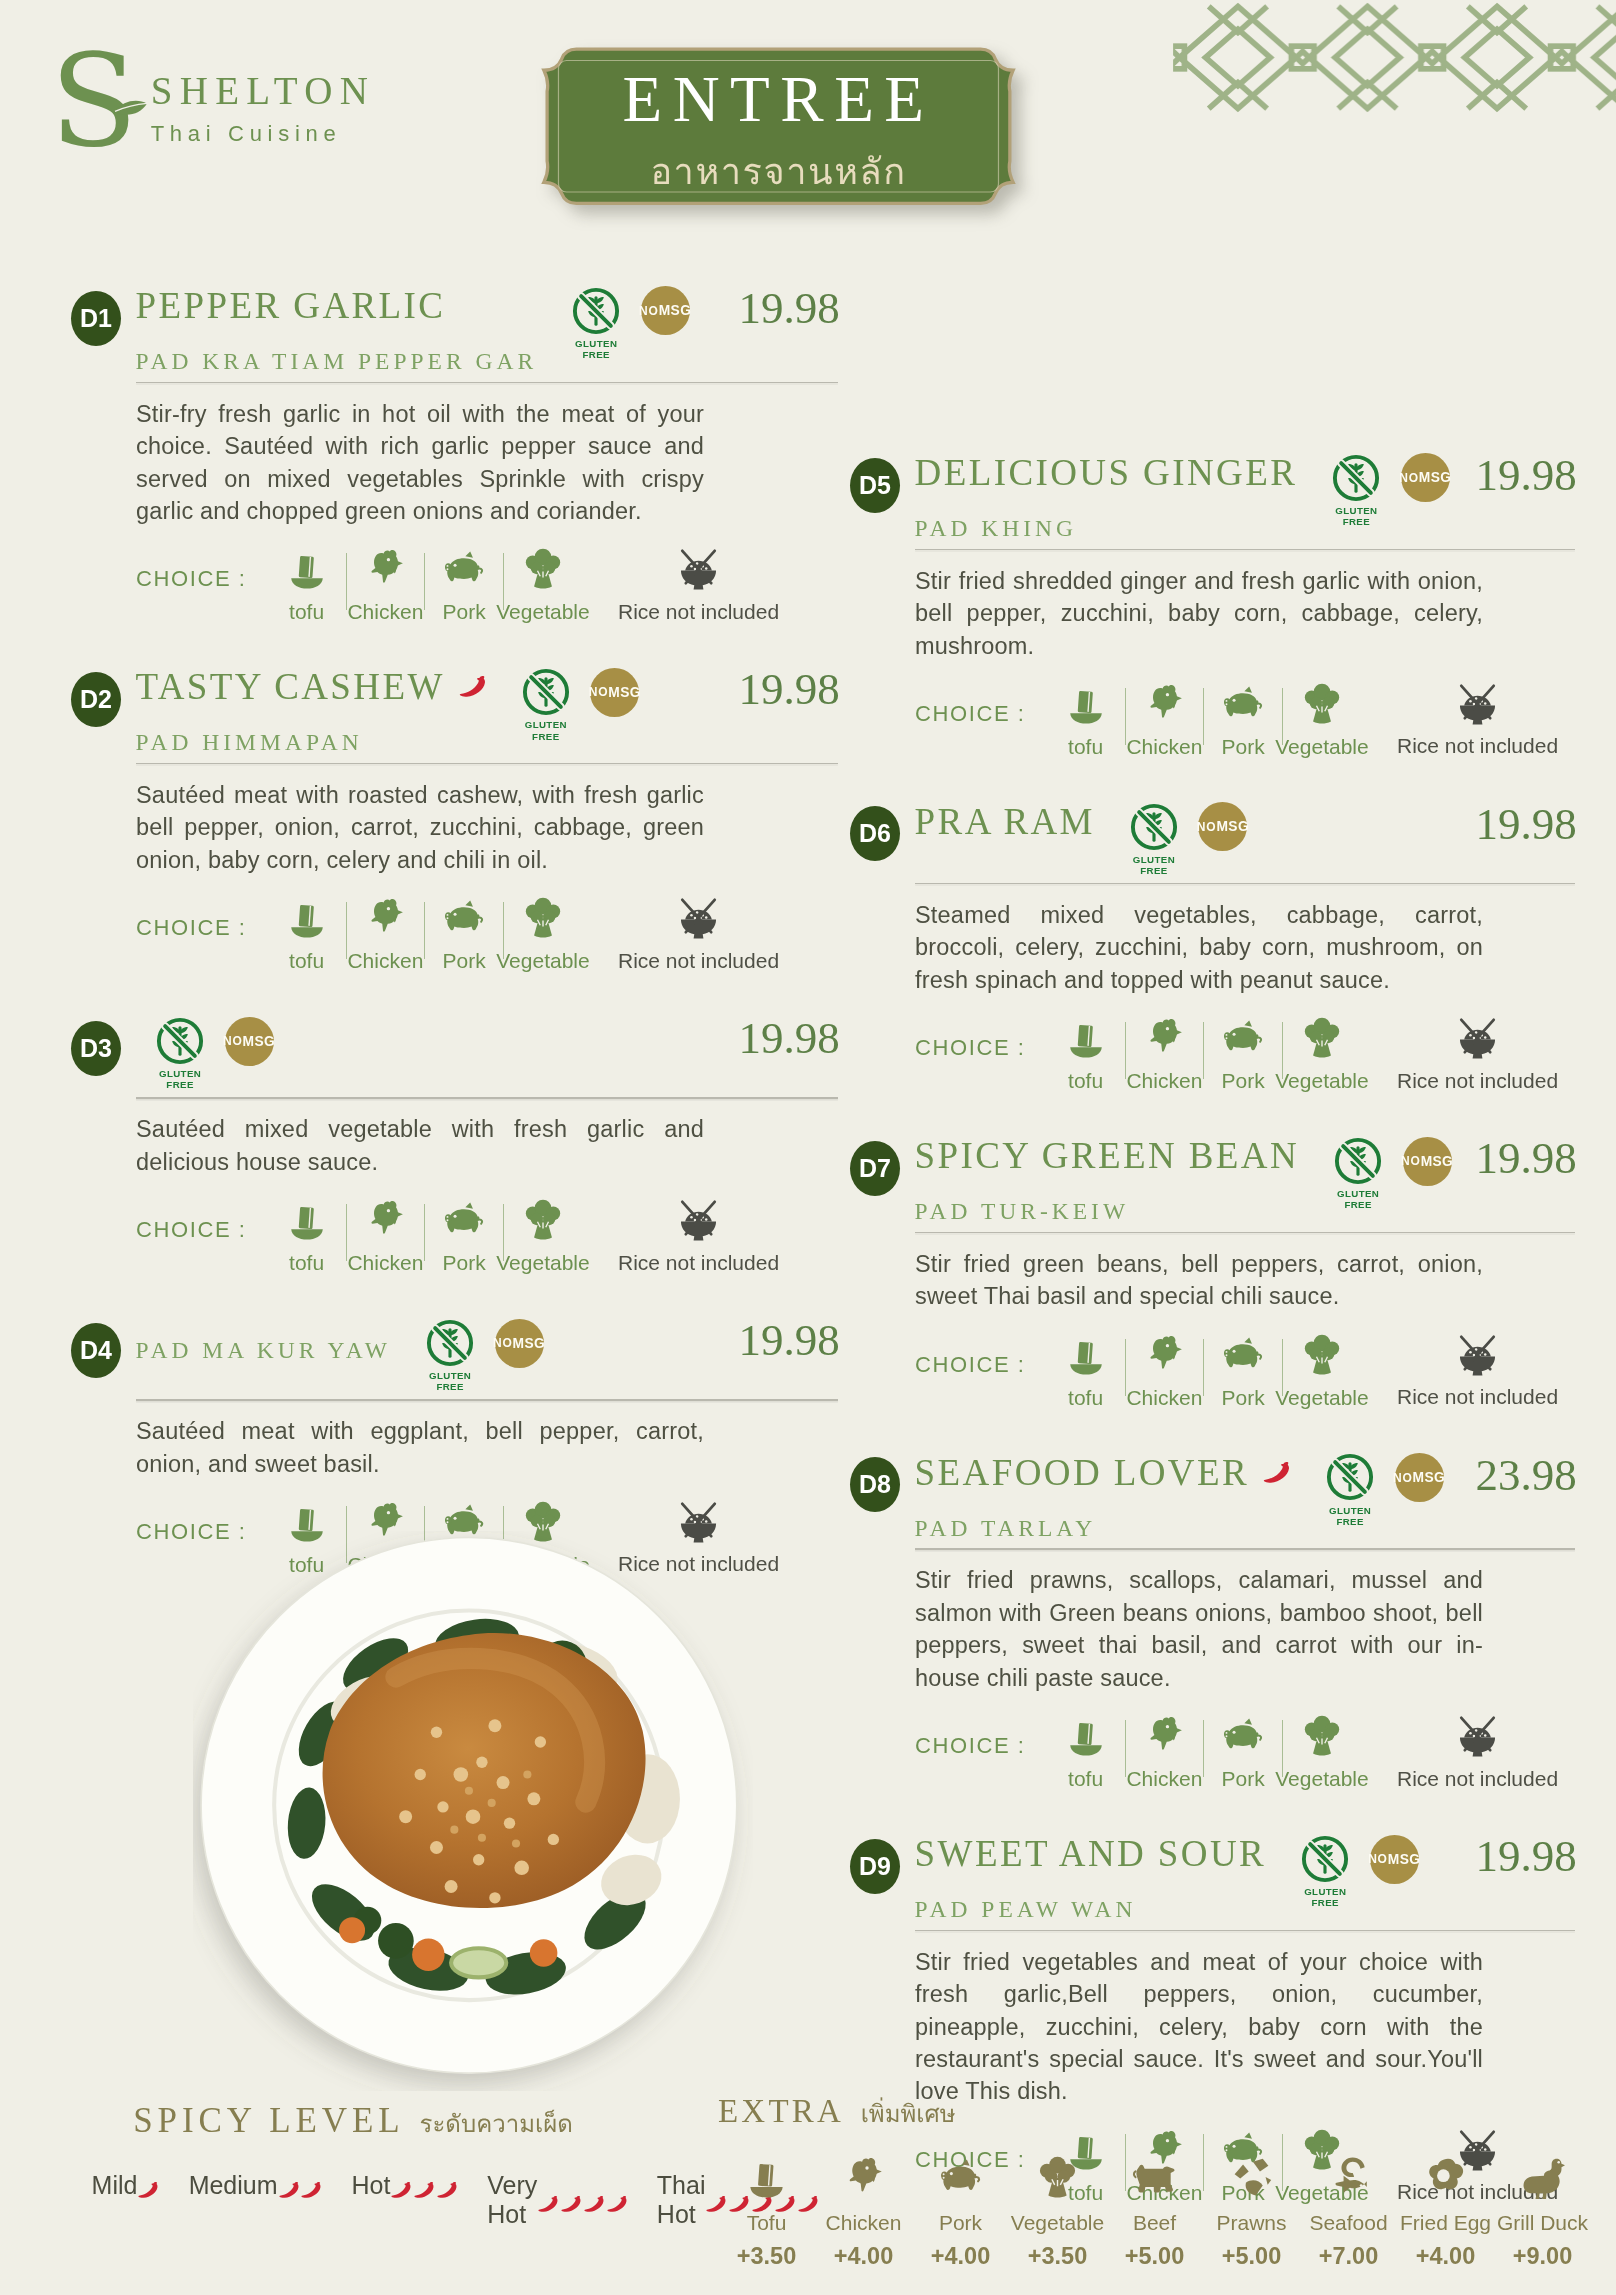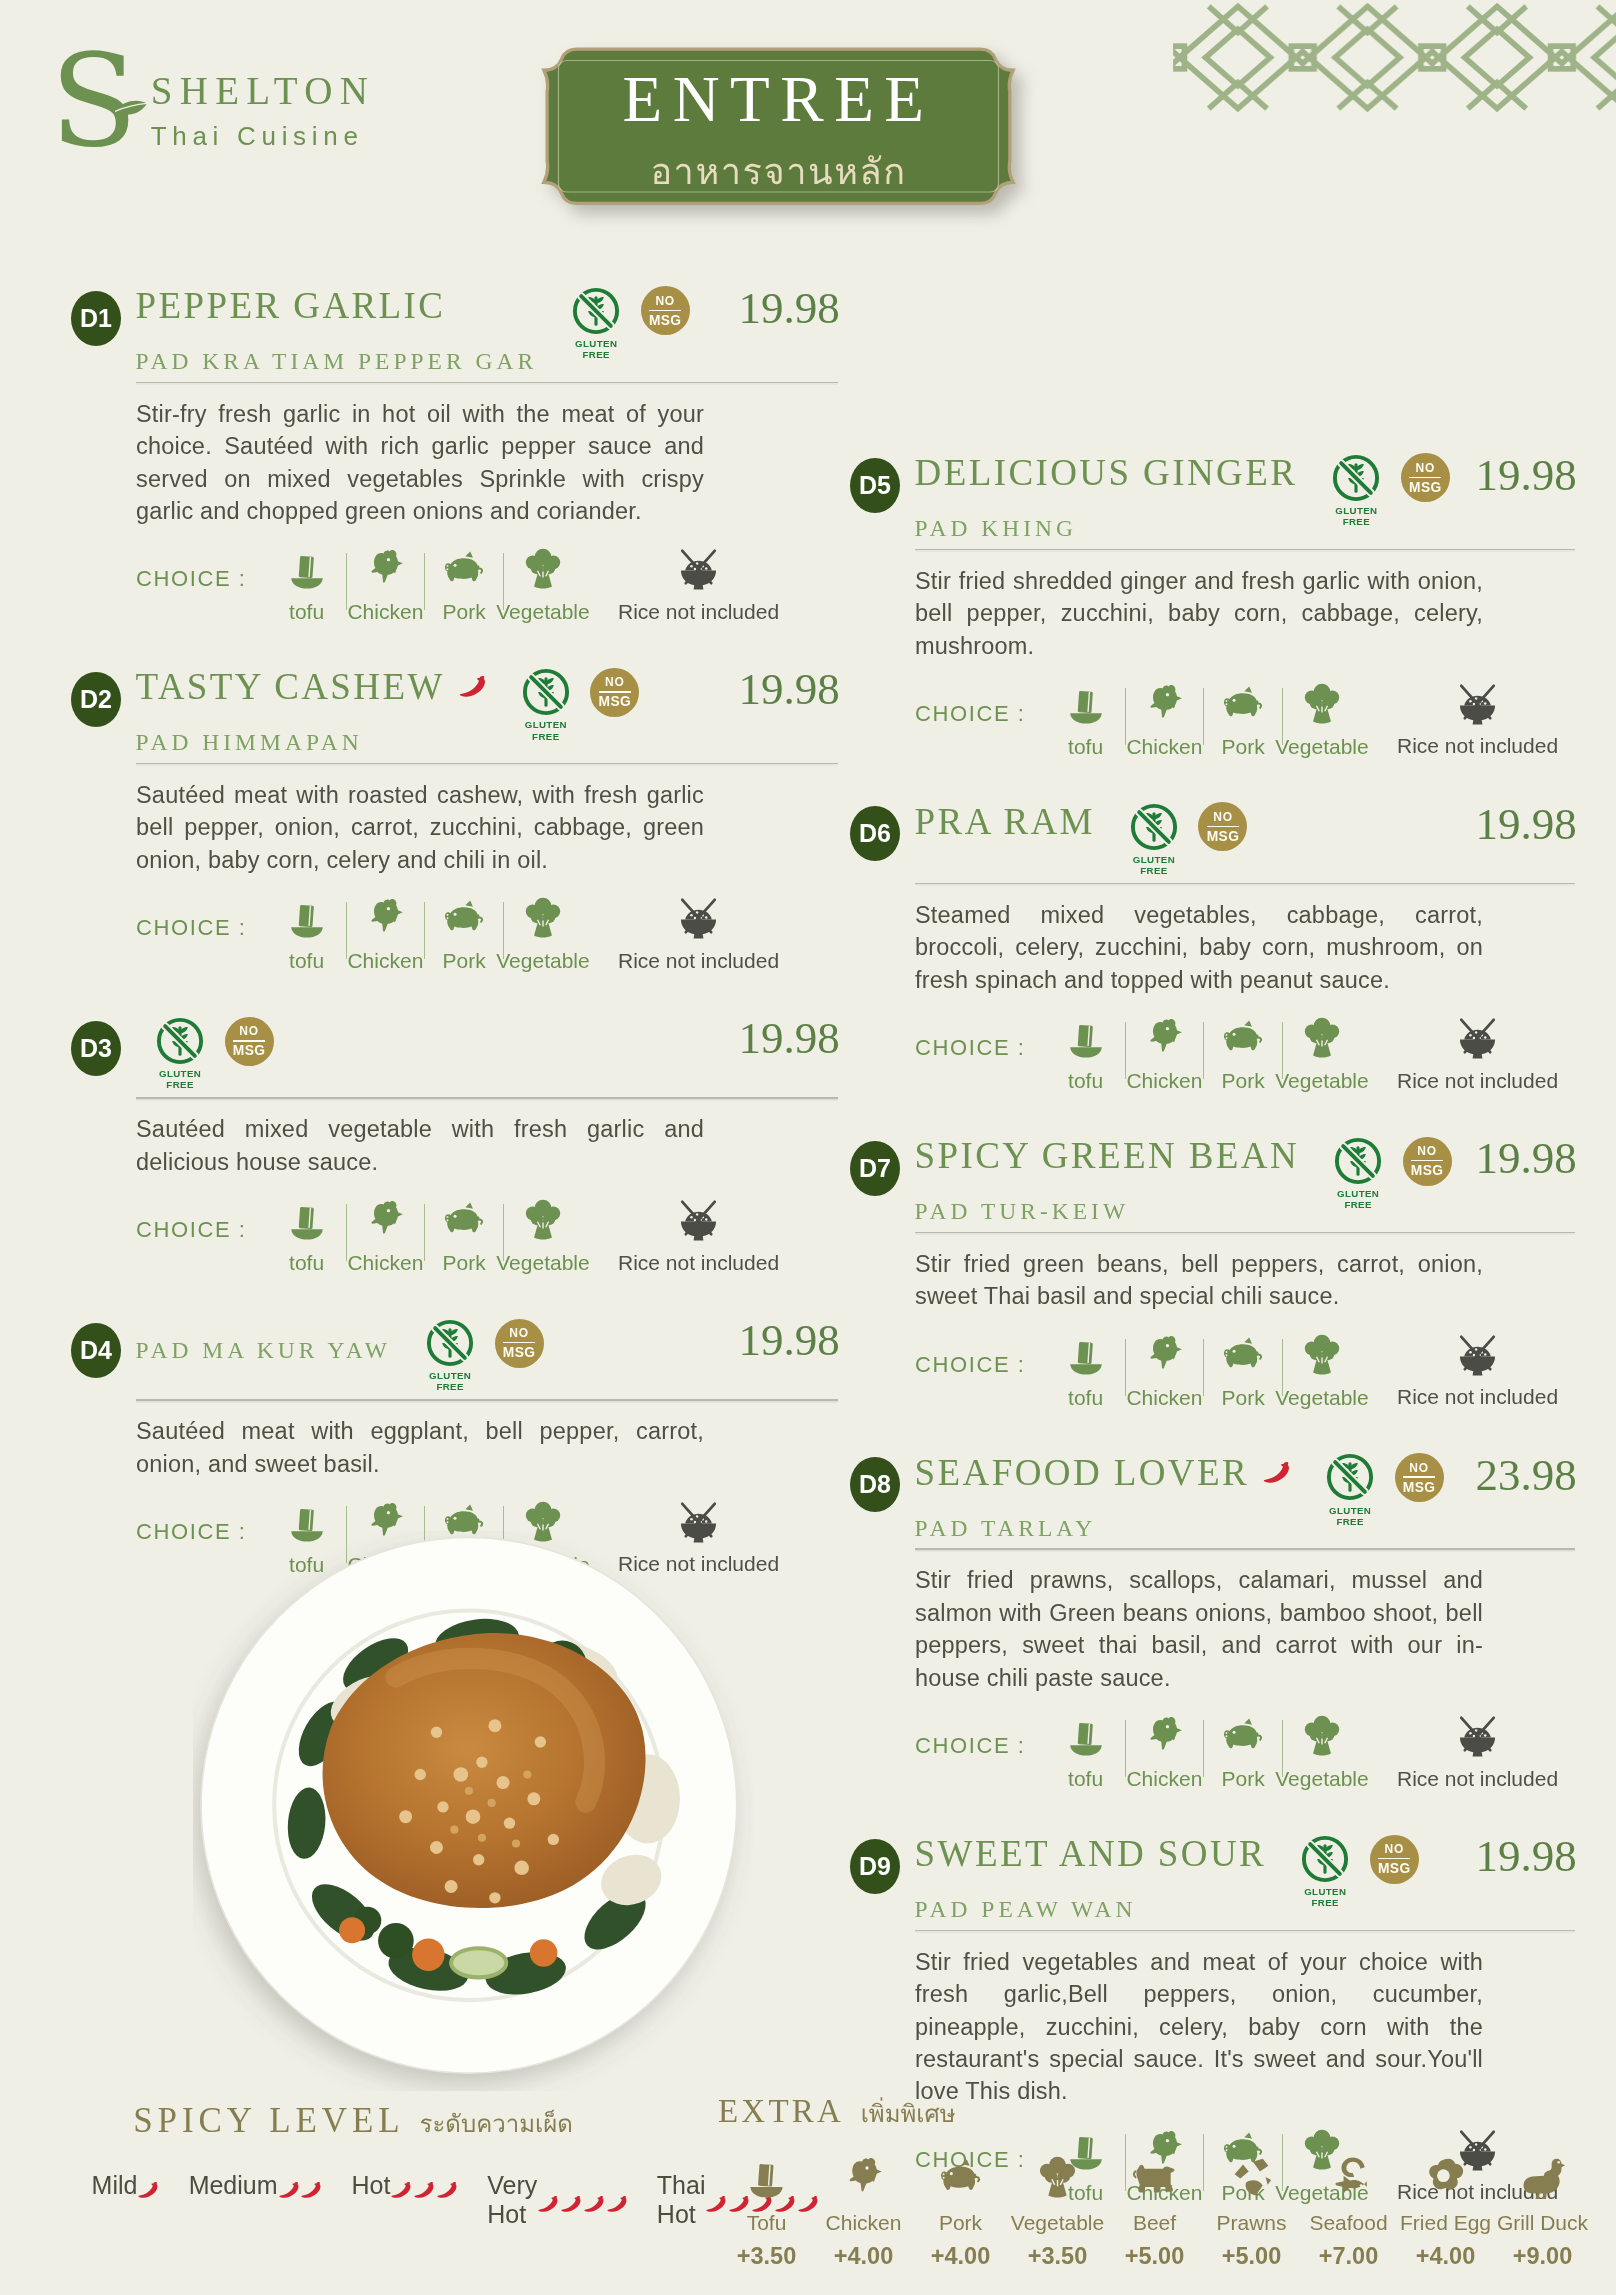--- a/index.html
+++ b/index.html
@@ -11,21 +11,21 @@
   *{margin:0;padding:0;box-sizing:border-box}
   body{background:#dedcd2;font-family:"Liberation Sans","DejaVu Sans",sans-serif}
   .page{position:relative;width:1617px;height:2295px;background:var(--bg);overflow:hidden}
 
   
   .logo{position:absolute;left:50px;top:37px;display:flex;gap:13px;align-items:flex-start}
   .monogram{font-family:"DejaVu Serif","Liberation Serif",serif;font-size:128px;line-height:1;color:var(--green);position:relative}
   .monogram svg{position:absolute;right:-11.4px;top:60px}
   .brand-text{margin-top:31px}
   .brand-name{font-family:"Liberation Serif","DejaVu Serif",serif;font-size:39px;letter-spacing:7.3px;color:var(--green)}
-  .brand-tagline{font-size:26px;letter-spacing:5.7px;color:var(--green);margin-top:8px}
+  .brand-tagline{font-size:22px;letter-spacing:5.7px;color:var(--green);margin-top:8px}
 
   .plaque{position:absolute;left:526px;top:41px;width:505px;height:172px}
   .plaque svg{position:absolute;inset:0;filter:drop-shadow(9.7px 9.7px 8px rgba(100,100,88,.38))}
   .plaque-title{position:absolute;left:0;right:0;top:21px;text-align:center;
     font-family:"Liberation Serif","DejaVu Serif",serif;font-size:65px;letter-spacing:10.5px;color:#ffffff}
   .plaque-thai{position:absolute;left:0;right:0;top:102px;text-align:center;
     font-family:"DejaVu Sans",sans-serif;font-size:36px;letter-spacing:1.6px;color:#e7dcbd}
 
   .pattern{position:absolute;right:0;top:0;width:444px;height:115px}
 
@@ -42,21 +42,21 @@
   .trow{display:flex;align-items:center}
   .title{font-family:"Liberation Serif","DejaVu Serif",serif;font-weight:400;font-size:37px;
     letter-spacing:2.4px;color:var(--green);white-space:nowrap}
   .title-chili{width:29px;height:29px;color:var(--red);margin-left:13px;transform:rotate(8deg);flex:none}
   .thai-name{font-family:"Liberation Serif","DejaVu Serif",serif;font-size:23.5px;letter-spacing:4px;color:var(--sub);margin-top:21px;white-space:nowrap}
   .bwrap{display:flex;gap:13px;margin-left:27.6px;margin-top:1.6px;flex:none}
   .gf{display:flex;flex-direction:column;align-items:center;width:63px;color:var(--gf)}
   .gf svg{width:50px;height:50px}
   .gf-cap{font-size:9.7px;font-weight:bold;letter-spacing:0.4px;line-height:1.15;text-align:center;margin-top:2.4px}
   .msg{width:49px;height:49px;border-radius:50%;background:var(--gold);color:#fdfcf5;margin-top:0.8px;
-    display:flex;flex-direction:column;align-items:center;justify-content:center}
+    display:flex;flex-direction:row;align-items:center;justify-content:center}
   .msg .l1{font-size:12px;font-weight:bold;letter-spacing:0.8px}
   .msg .bar{width:32px;height:1.6px;background:#fdfcf5;margin:1.6px 0}
   .msg .l2{font-size:13.8px;font-weight:bold;letter-spacing:0.4px}
   .price{margin-left:auto;font-family:"Liberation Serif","DejaVu Serif",serif;font-size:45px;color:var(--price);
     line-height:1.1;padding-right:3.2px;flex:none}
   .rule{height:1.6px;background:var(--rule);margin:6.5px 4.9px 14.6px 65px;box-shadow:0 1.6px 0.8px rgba(0,0,0,.08)}
   .desc{margin-left:65px;width:568px;font-size:23.5px;line-height:1.38;color:var(--text);text-align:justify;letter-spacing:0.2px}
   .choice{display:flex;align-items:flex-start;margin-left:65px;margin-top:21px}
   .choice-label{font-size:22px;letter-spacing:1.6px;color:var(--green);margin-top:18px;margin-right:21px;white-space:nowrap}
   .opt{display:flex;flex-direction:column;align-items:center;width:78px;color:var(--green)}

